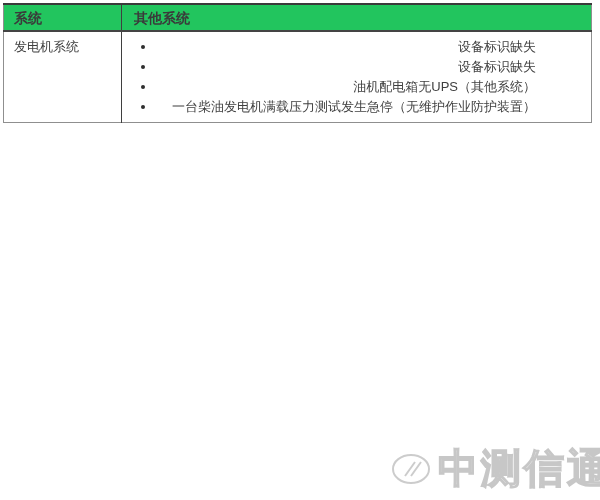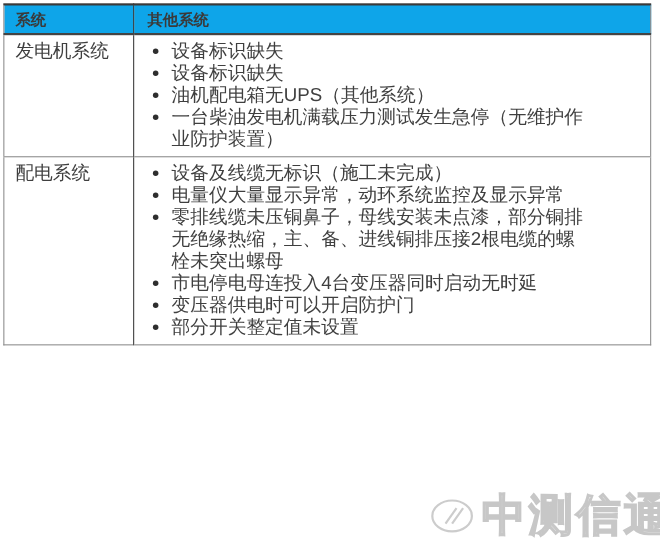--- a/index.html
+++ b/index.html
@@ -25,47 +25,47 @@
     border-top: 2px solid #3a3a3a;
   }
   th {
     font-size: 14px;
     font-weight: bold;
     color: #3a3a3a;
     text-align: left;
     line-height: 18px;
     padding: 4px 10px 3px 10px;
     border-bottom: 2px solid #444444;
-    background: #0ea5e9;
+    background: #22c55e;
   }
   th.col-system { width: 118px; border-right: 1px solid #3f3f3f; }
   th.col-issues { padding-left: 12px; }
 
   td {
     vertical-align: top;
-    font-size: 17px;
+    font-size: 13px;
     color: #3f3f3f;
     line-height: 20px;
     border-top: 1px solid #8f8f8f;
     padding: 5px 0;
   }
   td.sys-cell {
     padding-left: 10px;
     padding-right: 6px;
     border-right: 1px solid #3f3f3f;
   }
   td.issues-cell { padding-right: 8px; }
 
   ul.issues-list {
     margin: 0;
     padding: 0 0 0 34px;
     max-width: 414px;
     list-style: disc outside;
   }
-  ul.issues-list li { margin: 0; padding: 0; }
+  ul.issues-list li { margin: 0; padding: 0; text-align: right; }
   ul.issues-list li::marker { color: #2e2e2e; }
 
   .watermark {
     position: absolute;
     right: -10px;
     bottom: 4px;
     display: flex;
     align-items: center;
     gap: 7px;
     z-index: 3;
@@ -96,33 +96,20 @@
         <td class="sys-cell">发电机系统</td>
         <td class="issues-cell">
           <ul class="issues-list">
             <li>设备标识缺失</li>
             <li>设备标识缺失</li>
             <li>油机配电箱无UPS（其他系统）</li>
             <li>一台柴油发电机满载压力测试发生急停（无维护作业防护装置）</li>
           </ul>
         </td>
       </tr>
-      <tr>
-        <td class="sys-cell">配电系统</td>
-        <td class="issues-cell">
-          <ul class="issues-list">
-            <li>设备及线缆无标识（施工未完成）</li>
-            <li>电量仪大量显示异常，动环系统监控及显示异常</li>
-            <li>零排线缆未压铜鼻子，母线安装未点漆，部分铜排无绝缘热缩，主、备、进线铜排压接2根电缆的螺栓未突出螺母</li>
-            <li>市电停电母连投入4台变压器同时启动无时延</li>
-            <li>变压器供电时可以开启防护门</li>
-            <li>部分开关整定值未设置</li>
-          </ul>
-        </td>
-      </tr>
     </tbody>
 </table>
 
 <div class="watermark">
   <svg class="wm-logo" width="40" height="34" viewBox="0 0 40 34" fill="none" stroke="#c7c7c7" stroke-width="2">
     <ellipse cx="20" cy="17" rx="18" ry="14"></ellipse>
     <path d="M14 24 L24 10"></path>
     <path d="M20 24 L30 10"></path>
   </svg>
   <span class="wm-text">中测信通</span>

